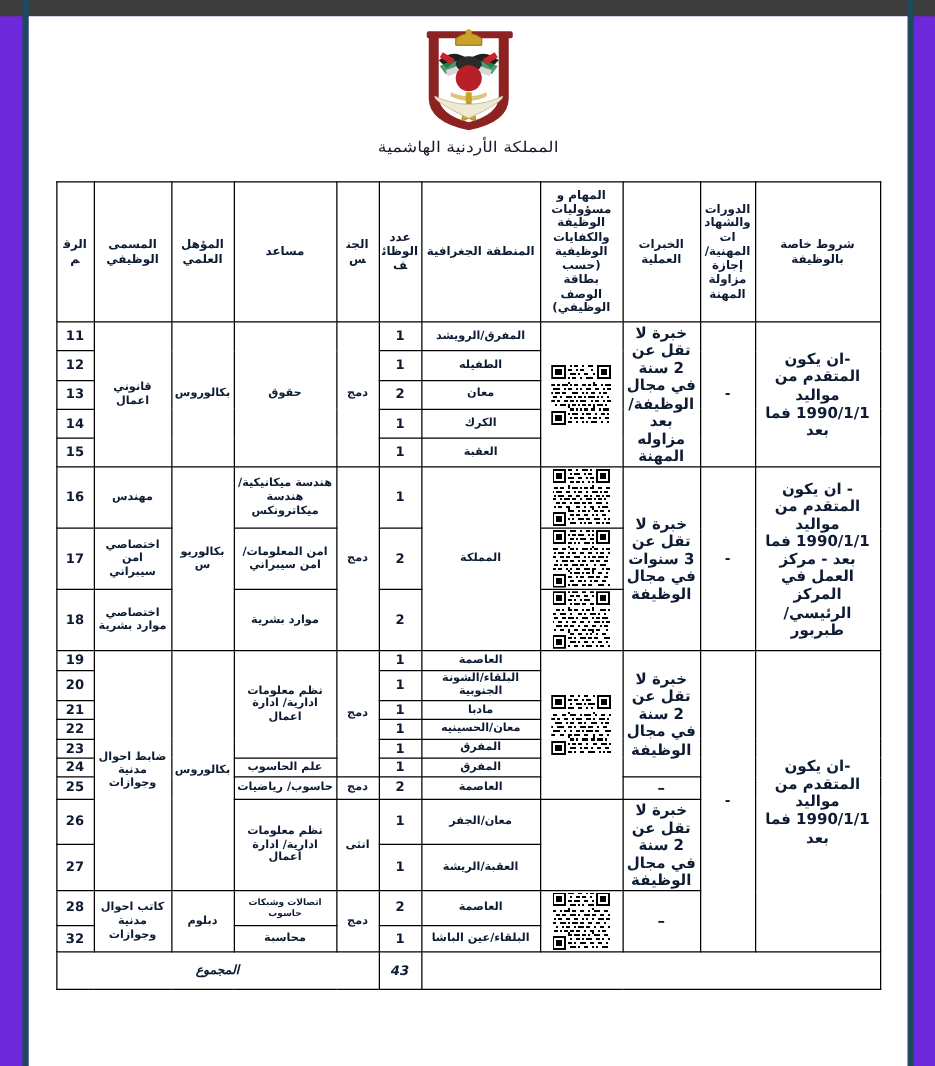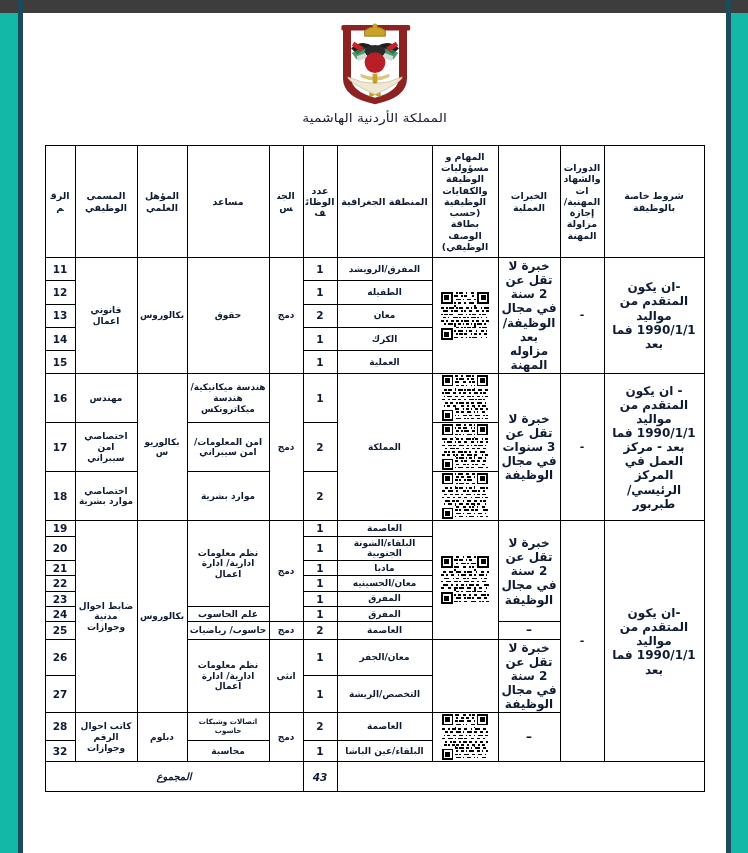--- a/index.html
+++ b/index.html
@@ -7,21 +7,21 @@
   html, body {
     margin: 0; padding: 0;
     width: 748px; height: 853px;
     background: #ffffff;
     font-family: "DejaVu Sans", "Liberation Sans", sans-serif;
     overflow: hidden;
   }
   #page {
     position: relative;
     width: 748px; height: 853px;
-    background: #14b8a6;
+    background: #6d28d9;
   }
   .top-strip {
     position: absolute; top: 0; left: 0;
     width: 748px; height: 13px;
     background: #3d3d3d;
   }
   .edge-bar {
     position: absolute; top: 0;
     width: 5px; height: 853px;
     background: #1b4b5c;
@@ -239,21 +239,21 @@
           <td class="region">معان</td>
           <td class="count">2</td>
           <td class="num">13</td>
         </tr>
         <tr>
           <td class="region">الكرك</td>
           <td class="count">1</td>
           <td class="num">14</td>
         </tr>
         <tr>
-          <td class="region">العملية</td>
+          <td class="region">العقبة</td>
           <td class="count">1</td>
           <td class="num">15</td>
         </tr>
 
         <tr>
           <td class="cond" rowspan="3">- ان يكون المتقدم من مواليد 1990/1/1 فما بعد
 - مركز العمل في المركز الرئيسي/طبربور</td>
           <td class="dash" rowspan="3">-</td>
           <td class="exper" rowspan="3">خبرة لا تقل عن 3 سنوات في مجال الوظيفة</td>
           <td class="qr">
@@ -434,21 +434,21 @@
           <td class="exper" rowspan="2">خبرة لا تقل عن 2 سنة في مجال الوظيفة</td>
           <td class="qr" rowspan="2"></td>
           <td class="region">معان/الجفر</td>
           <td class="count">1</td>
           <td class="gender" rowspan="2">انثى</td>
           <td class="spec" rowspan="2">نظم معلومات ادارية/ ادارة اعمال</td>
           <td class="num">26</td>
         </tr>
 
         <tr>
-          <td class="region">التخصص/الريشة</td>
+          <td class="region">العقبة/الريشة</td>
           <td class="count">1</td>
           <td class="num">27</td>
         </tr>
 
         <tr>
           <td class="exper" rowspan="2">–</td>
           <td class="qr" rowspan="2">
             <svg class="qr-img" width="46" height="46" viewBox="0 0 29 29" shape-rendering="crispEdges">
               <rect width="29" height="29" fill="#fff"></rect>
               <g fill="#000">
@@ -471,21 +471,21 @@
                 <path d="M9 27h3v1H9zM13 27h1v1h-1zM16 27h2v1h-2zM20 27h1v1h-1zM22 27h1v1h-1zM25 27h3v1h-3z"></path>
                 <path d="M8 8h1v1H8zM20 8h1v1h-1zM8 20h1v1H8zM20 20h1v1h-1z"></path>
               </g>
             </svg>
           </td>
           <td class="region">العاصمة</td>
           <td class="count">2</td>
           <td class="gender" rowspan="2">دمج</td>
           <td class="small">اتصالات وشبكات حاسوب</td>
           <td class="qual" rowspan="2">دبلوم</td>
-          <td class="title" rowspan="2">كاتب احوال الرقم وجوازات</td>
+          <td class="title" rowspan="2">كاتب احوال مدنية وجوازات</td>
           <td class="num">28</td>
         </tr>
 
         <tr>
           <td class="region">البلقاء/عين الباشا</td>
           <td class="count">1</td>
           <td class="spec">محاسبة</td>
           <td class="num">32</td>
         </tr>
       </tbody>

